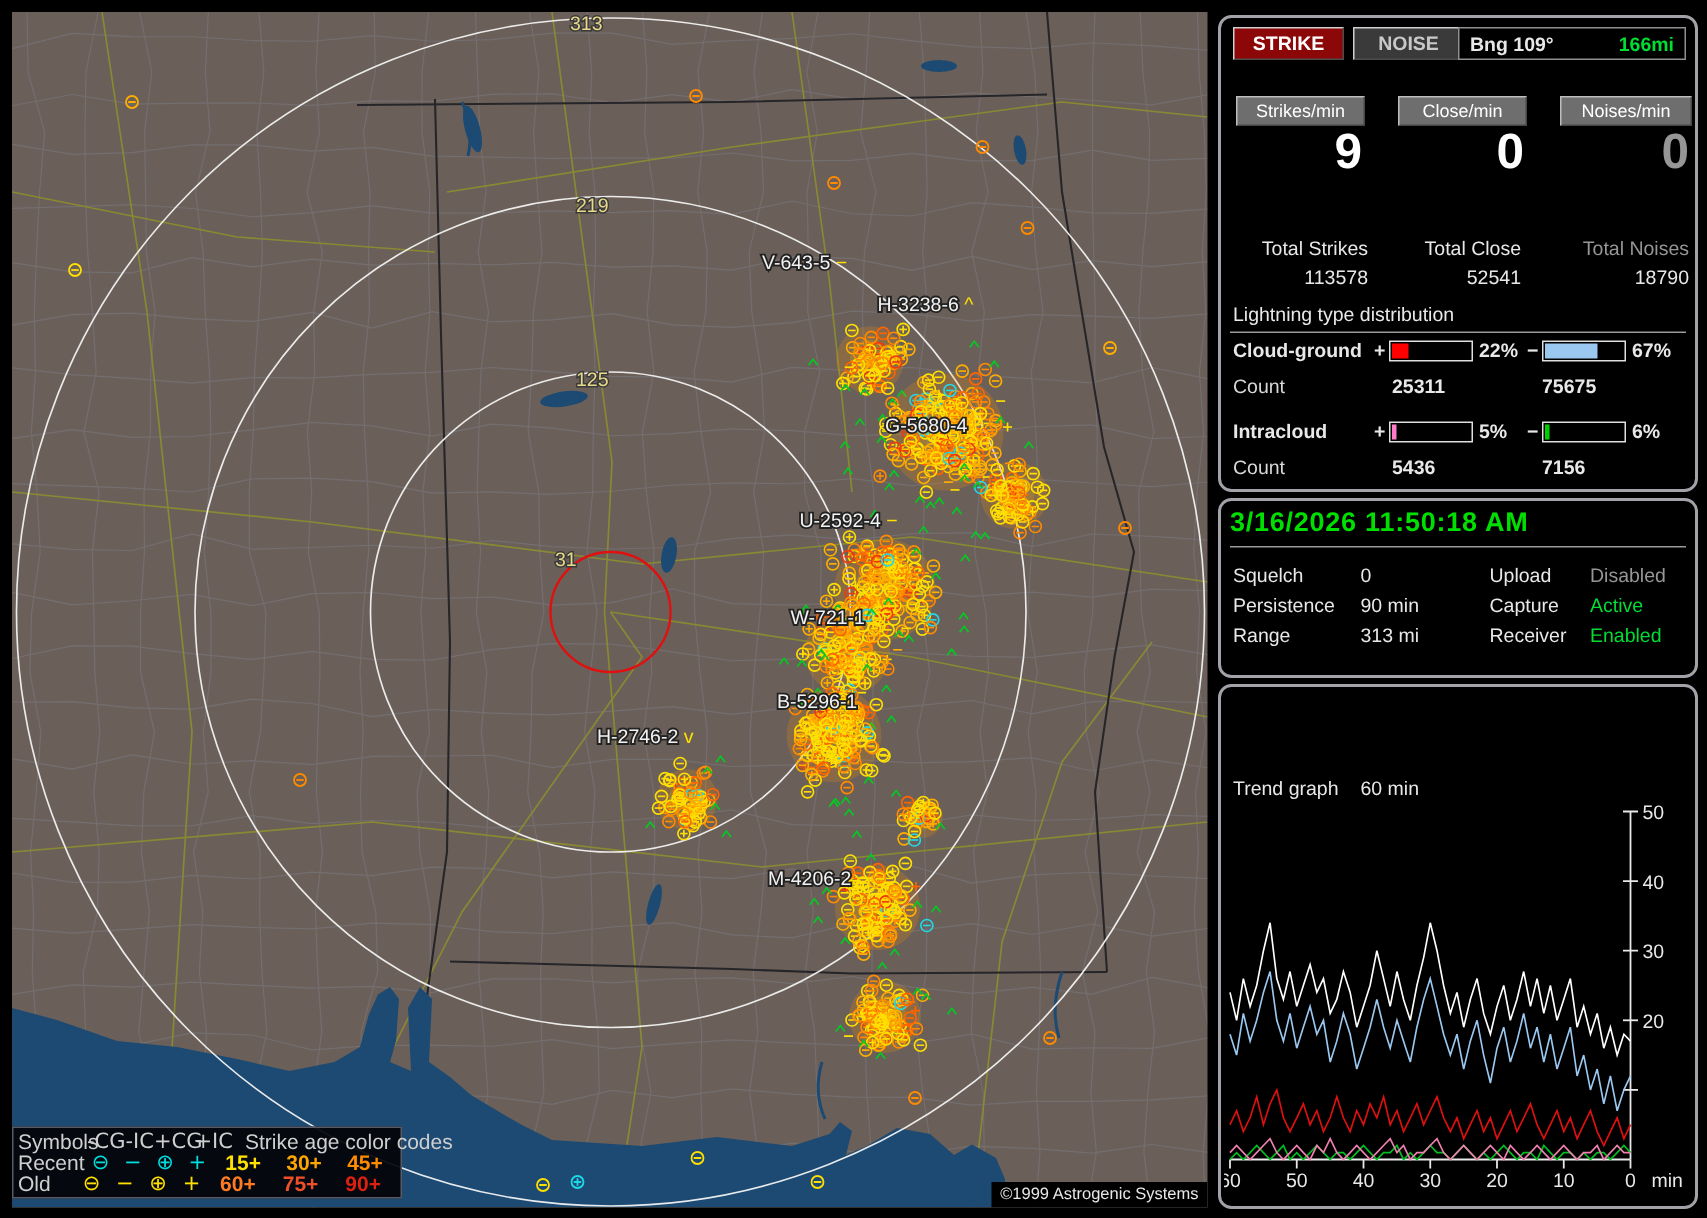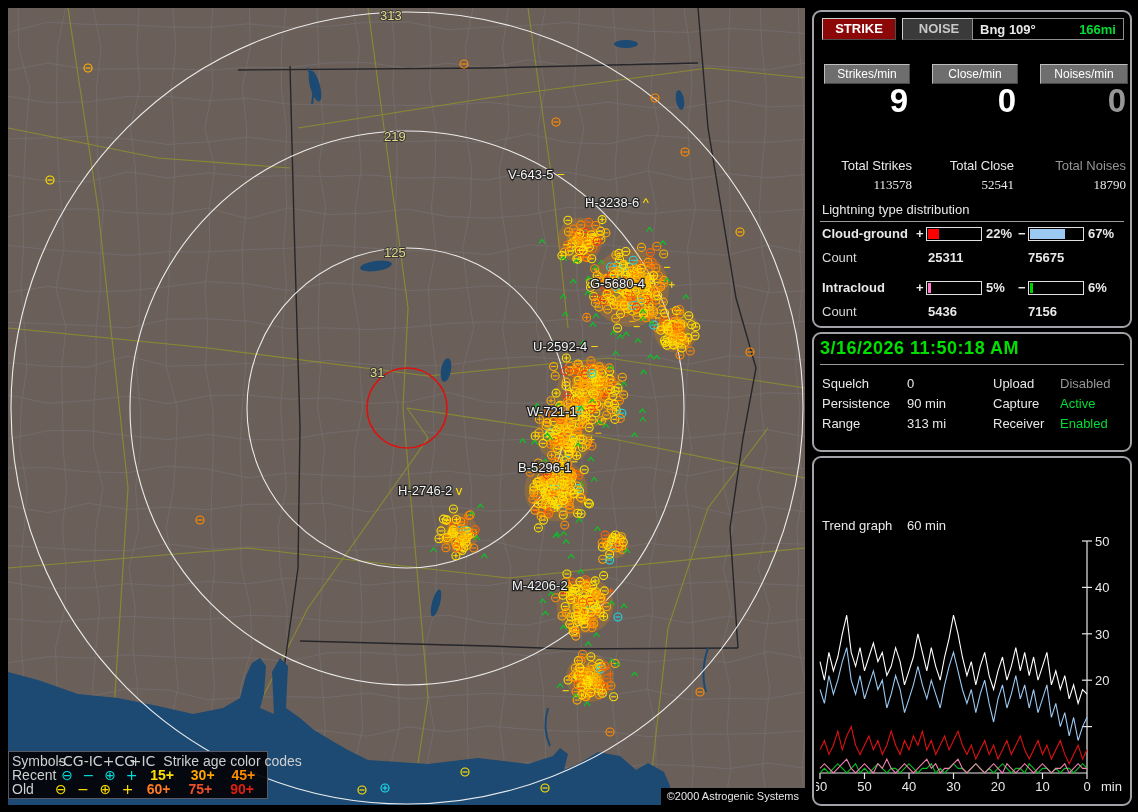--- a/index.html
+++ b/index.html
@@ -21,21 +21,21 @@
   #p3{left:812px;top:456px;width:316px;height:346px;}
   .btn3d{position:absolute;border:1px solid;border-color:#d0d0d0 #4c4c4c #4c4c4c #d0d0d0;font-weight:bold;font-size:13px;text-align:center;height:20px;line-height:20px;cursor:default;}
   #strikeBtn{left:8px;top:6px;width:72px;background:#8c0808;color:#fff;}
   #noiseBtn{left:88px;top:6px;width:72px;background:#3a3a3a;color:#c8c8c8;}
   #bngBox{position:absolute;right:6px;top:6px;width:136px;height:20px;background:#000;border:1px solid #8f8f8f;display:flex;align-items:center;justify-content:space-between;padding:0 7px;font-weight:bold;font-size:13px;}
   #bngDist{color:#00dd33;}
   .grayTab{position:absolute;top:52px;height:18px;line-height:18px;background:#6e6e6e;color:#fff;border:1px solid;border-color:#bdbdbd #474747 #474747 #bdbdbd;font-size:12px;text-align:center;}
   .bignum{position:absolute;top:70px;font-size:33px;font-weight:bold;text-align:right;color:#fff;}
   .totcol{position:absolute;text-align:right;margin-top:26px;}
   .totlab{font-size:13px;}
-  .totval{font-size:13px;margin-top:4px;font-family:Liberation Serif, serif;}
+  .totval{font-size:13px;margin-top:4px;}
   .dim{color:#969696;}
   .green{color:#00dd33;}
   #distTitle{position:absolute;left:6px;right:6px;top:190px;border-bottom:1px solid #9a9a9a;padding:0 2px 4px 2px;font-size:13px;}
   .drow{position:absolute;left:0;width:100%;height:16px;}
   .dname{position:absolute;left:8px;font-weight:bold;}
   .dsign{position:absolute;font-weight:bold;}
   .bar{position:absolute;width:54px;height:12px;border:1px solid #e0e0e0;background:#000;top:1px;}
   .bar i{position:absolute;left:1px;top:1px;bottom:1px;display:block;}
   .dpct{position:absolute;font-weight:bold;}
   .dcountlab{position:absolute;left:8px;color:#d8d8d8;}
@@ -2389,21 +2389,21 @@
         <span class="lg-c0">Old</span>
         <span class="lg-s" style="color:#ffe000">⊖</span>
         <span class="lg-s" style="color:#ffe000">−</span>
         <span class="lg-s" style="color:#ffe000">⊕</span>
         <span class="lg-s" style="color:#ffe000">+</span>
         <span class="lg-age" style="color:#ff7a20">60+</span>
         <span class="lg-age" style="color:#f05028">75+</span>
         <span class="lg-age" style="color:#dd2010">90+</span>
       </div>
     </div>
-  <div id="copyright">©2000 Astrogenic Systems</div>
+  <div id="copyright">©1999 Astrogenic Systems</div>
 </div>
 
 <div id="p1" class="panel">
   <div id="strikeBtn" class="btn3d">STRIKE</div>
   <div id="noiseBtn" class="btn3d">NOISE</div>
   <div id="bngBox">
     <span>Bng 109°</span>
     <span id="bngDist">166mi</span>
   </div>
   <div class="grayTab" style="left:10px;width:84px;">Strikes/min</div>

